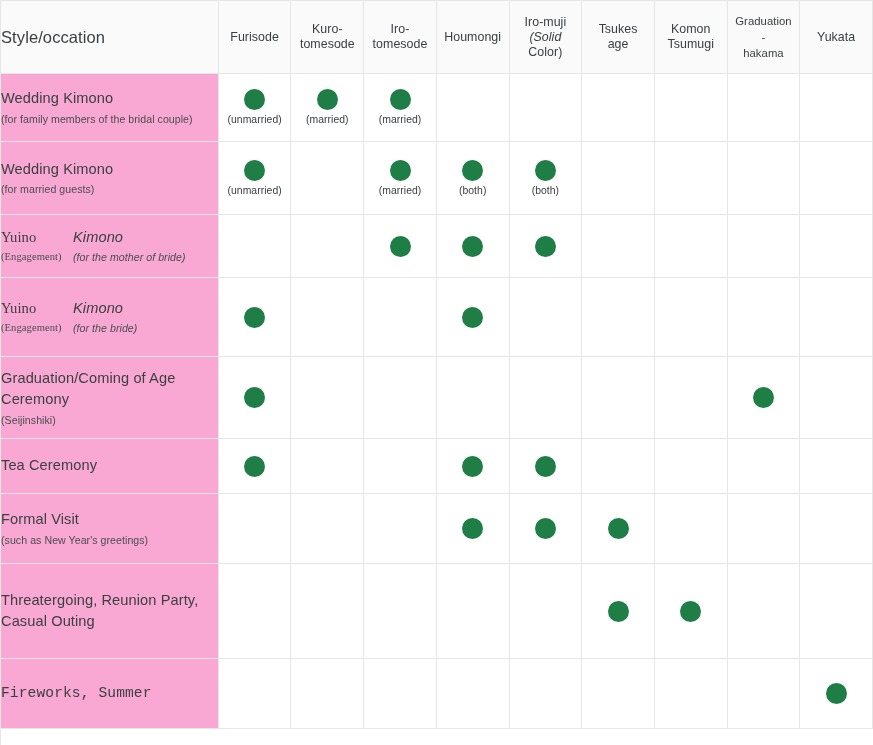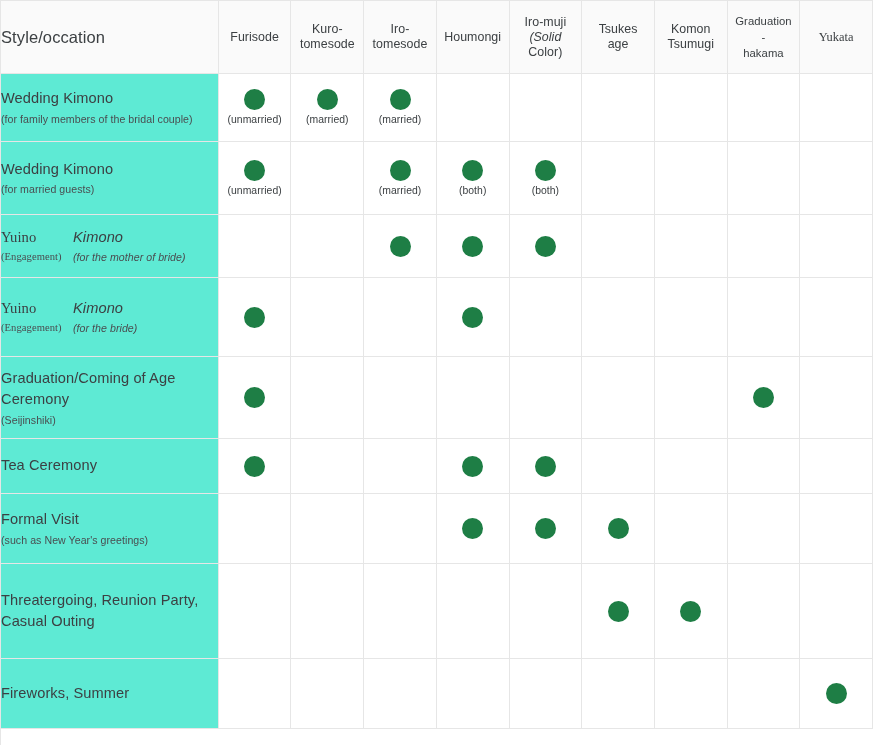--- a/index.html
+++ b/index.html
@@ -61,21 +61,21 @@
     padding: 0 4px;
     letter-spacing: .05px;
   }
   th.col-head.small {
     font-size: 11.3px;
     line-height: 16px;
   }
 
   
   td.occ {
-    background: #5eead4;
+    background: #f9a8d4;
     text-align: left;
     padding: 0 12px 0 17px;
   }
   .occ-inner {
     display: block;
   }
   .occ-line {
     display: block;
   }
   .occ-main {
@@ -176,21 +176,21 @@
           <th class="col-head">
             <span style="display: block;">Komon</span>
             <span style="display: block;">Tsumugi</span>
           </th>
           <th class="col-head small">
             <span style="display: block;">Graduation</span>
             <span style="display: block;">-</span>
             <span style="display: block;">hakama</span>
           </th>
           <th class="col-head">
-            <span style="display: block; font-family: Liberation Serif, serif;">Yukata</span>
+            <span style="display: block;">Yukata</span>
           </th>
         </tr>
     </thead>
     <tbody>
         <tr style="height: 68px;">
           <td class="occ">
             <div class="occ-inner">
               <span class="occ-main occ-line">Wedding Kimono</span>
               <span class="occ-sub">(for family members of the bridal couple)</span>
             </div>
@@ -622,21 +622,21 @@
             <div class="cell-inner">
               <span class="empty-spacer"></span>
             </div>
           </td>
           <td class="cell">
             <div class="cell-inner">
               <span class="empty-spacer"></span>
             </div>
           </td>
         </tr>
-        <tr style="height: 70px;">
+        <tr style="height: 70px; font-family: Liberation Mono, monospace;">
           <td class="occ">
             <div class="occ-inner">
               <span class="occ-main occ-line">Fireworks, Summer</span>
             </div>
           </td>
           <td class="cell">
             <div class="cell-inner">
               <span class="empty-spacer"></span>
             </div>
           </td>

